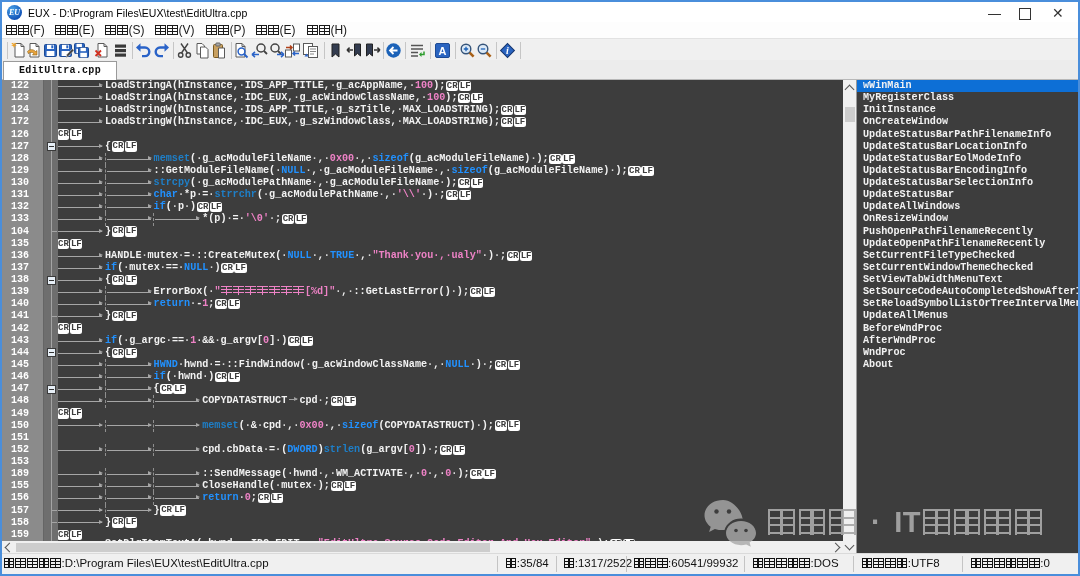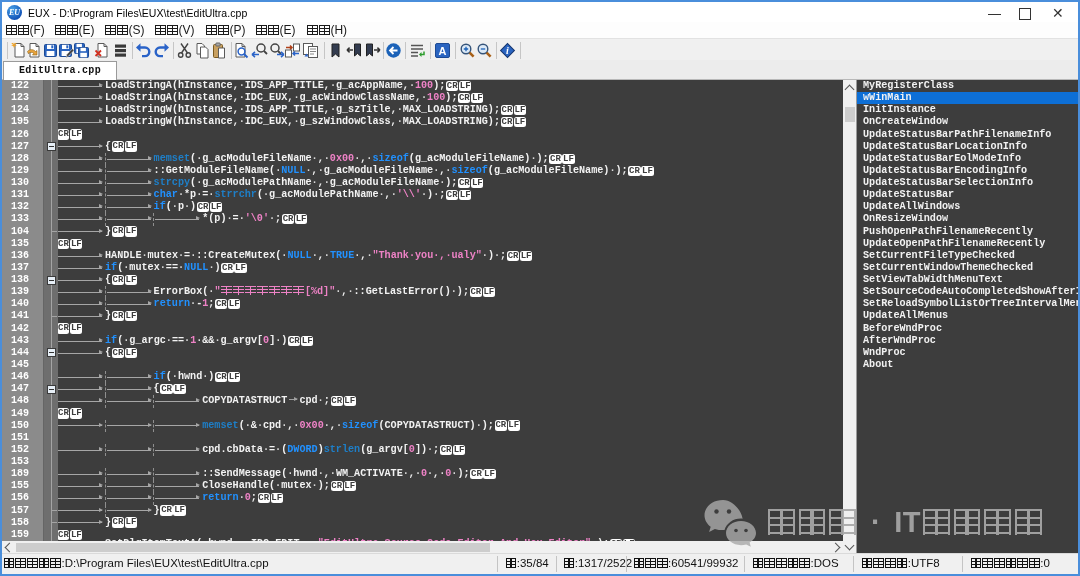--- a/index.html
+++ b/index.html
@@ -336,20 +336,26 @@
           <span class="tx" style="left:56.50px"><b class="cr">CR</b><b class="cr">LF</b></span>
         </div>
         <div class="row" style="top:254.73px">
           <b class="tab" style="left:58.00px;width:44.06px"></b>
           <span class="tx" style="left:105.06px"><span class="k">if</span>(<i>·</i>g_argc<i>·</i>==<i>·</i><span class="s">1</span><i>·</i>&amp;&amp;<i>·</i>g_argv[<span class="s">0</span>]<i>·</i>)<b class="cr">CR</b><b class="cr">LF</b></span>
         </div>
         <div class="row" style="top:266.86px">
           <b class="tab" style="left:58.00px;width:44.06px"></b>
           <span class="tx" style="left:105.06px">{<b class="cr">CR</b><b class="cr">LF</b></span>
         </div>
+        <div class="row" style="top:278.99px">
+          <b class="tab" style="left:58.00px;width:44.06px"></b>
+          <b class="tab" style="left:106.56px;width:44.06px"></b>
+          <b class="gd" style="left:104.56px"></b>
+          <span class="tx" style="left:153.62px"><span class="k">HWND</span><i>·</i>hwnd<i>·</i>=<i>·</i>::FindWindow(<i>·</i>g_acWindowClassName<i>·</i>,<i>·</i><span class="k">NULL</span><i>·</i>)<i>·</i>;<b class="cr">CR</b><b class="cr">LF</b></span>
+        </div>
         <div class="row" style="top:291.12px">
           <b class="tab" style="left:58.00px;width:44.06px"></b>
           <b class="tab" style="left:106.56px;width:44.06px"></b>
           <b class="gd" style="left:104.56px"></b>
           <span class="tx" style="left:153.62px"><span class="k">if</span>(<i>·</i>hwnd<i>·</i>)<b class="cr">CR</b><b class="cr">LF</b></span>
         </div>
         <div class="row" style="top:303.25px">
           <b class="tab" style="left:58.00px;width:44.06px"></b>
           <b class="tab" style="left:106.56px;width:44.06px"></b>
           <b class="gd" style="left:104.56px"></b>
@@ -421,21 +427,21 @@
         </div>
         <div class="row" style="top:457.80px">
           <span class="tx" style="left:105.06px">SetDlgItemTextA(<i>·</i>hwnd<i>·</i>,<i>·</i>IDC_EDIT<i>·</i>,<i>·</i><span class="s">"EditUltra·Source·Code·Editor·And·Hex·Editor"</span><i>·</i>);<b class="cr">CR</b><b class="cr">LF</b></span>
         </div>
       </div>
     </div>
 <div id="lnum">
       <div class="ln" style="top:0.00px">122</div>
       <div class="ln" style="top:12.13px">123</div>
       <div class="ln" style="top:24.26px">124</div>
-      <div class="ln" style="top:36.39px">195</div>
+      <div class="ln" style="top:36.39px">172</div>
       <div class="ln" style="top:48.52px">126</div>
       <div class="ln" style="top:60.65px">127</div>
       <div class="ln" style="top:72.78px">128</div>
       <div class="ln" style="top:84.91px">129</div>
       <div class="ln" style="top:97.04px">130</div>
       <div class="ln" style="top:109.17px">131</div>
       <div class="ln" style="top:121.30px">132</div>
       <div class="ln" style="top:133.43px">133</div>
       <div class="ln" style="top:145.56px">104</div>
       <div class="ln" style="top:157.69px">135</div>
@@ -478,22 +484,22 @@
     </div>
 <div id="vscr"></div>
     <div id="vthumb"></div>
 <div class="arr" style="left:846px;top:86px;transform:rotate(-45deg)"></div>
 <div class="arr" style="left:846px;top:542px;transform:rotate(135deg)"></div>
 <div id="hscr"></div>
     <div id="hthumb"></div>
 <div class="arr" style="left:6px;top:544px;transform:rotate(-135deg)"></div>
 <div class="arr" style="left:832px;top:544px;transform:rotate(45deg)"></div>
 <div id="flist">
+      <div class="it sel">wWinMain</div>
       <div class="it">MyRegisterClass</div>
-      <div class="it sel">wWinMain</div>
       <div class="it">InitInstance</div>
       <div class="it">OnCreateWindow</div>
       <div class="it">UpdateStatusBarPathFilenameInfo</div>
       <div class="it">UpdateStatusBarLocationInfo</div>
       <div class="it">UpdateStatusBarEolModeInfo</div>
       <div class="it">UpdateStatusBarEncodingInfo</div>
       <div class="it">UpdateStatusBarSelectionInfo</div>
       <div class="it">UpdateStatusBar</div>
       <div class="it">UpdateAllWindows</div>
       <div class="it">OnResizeWindow</div>

